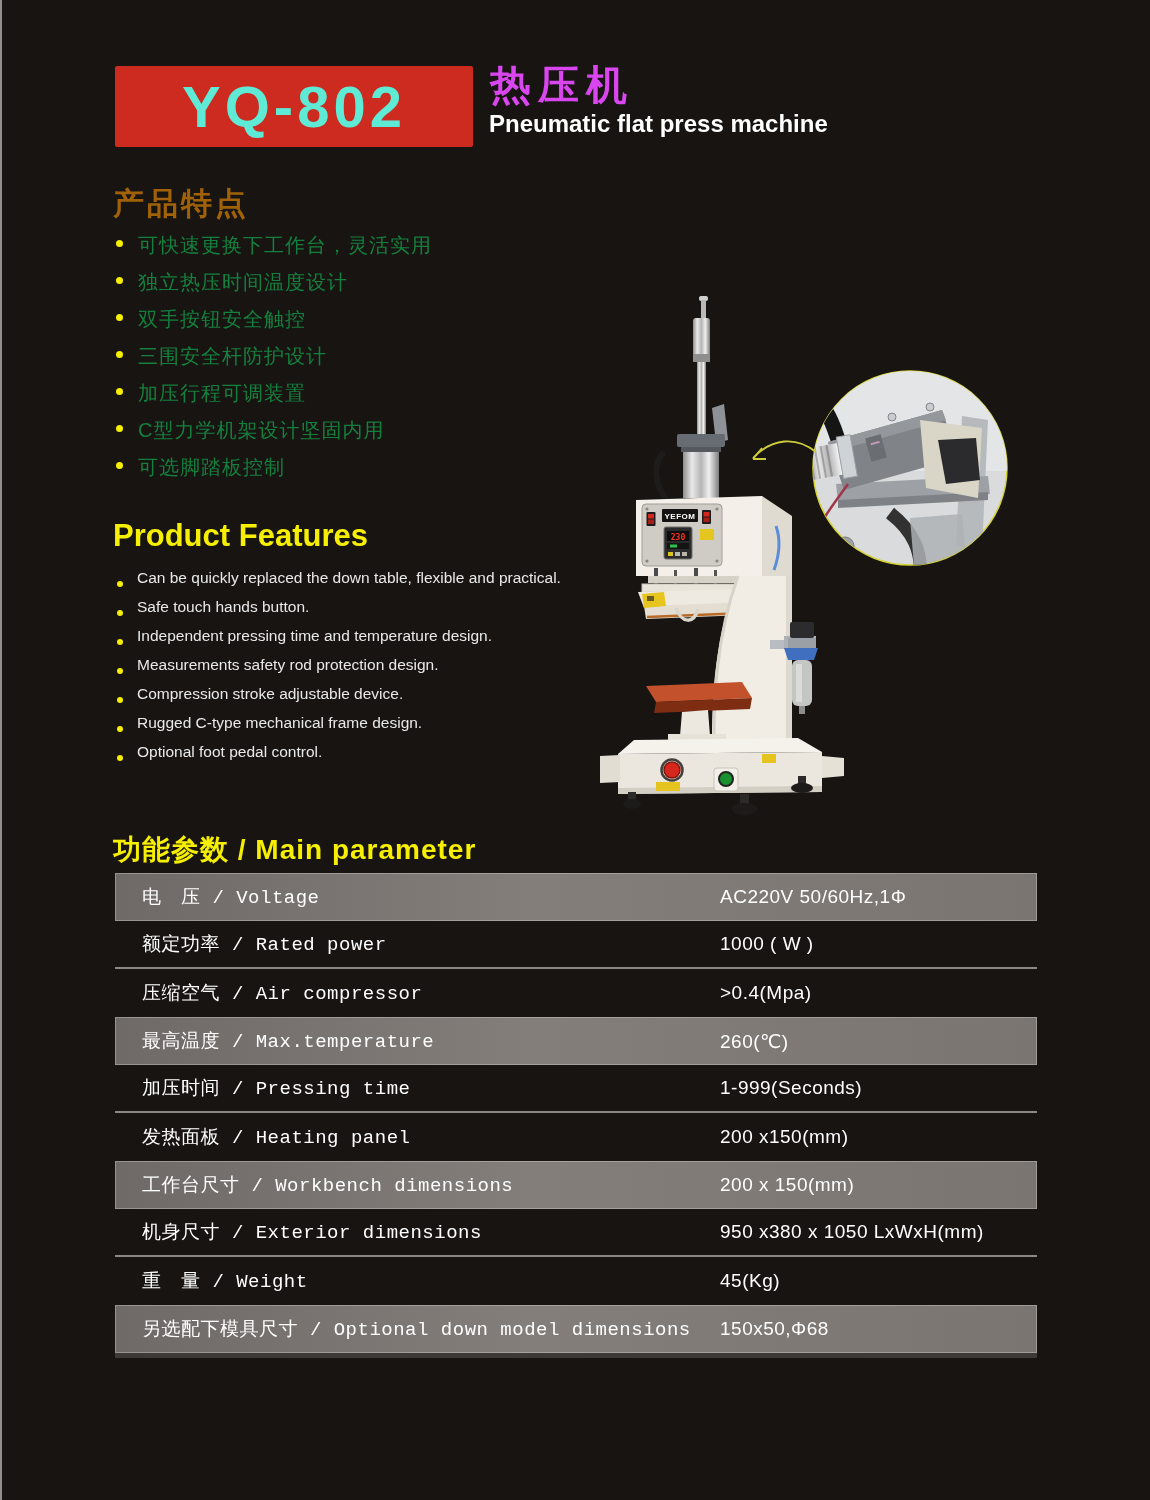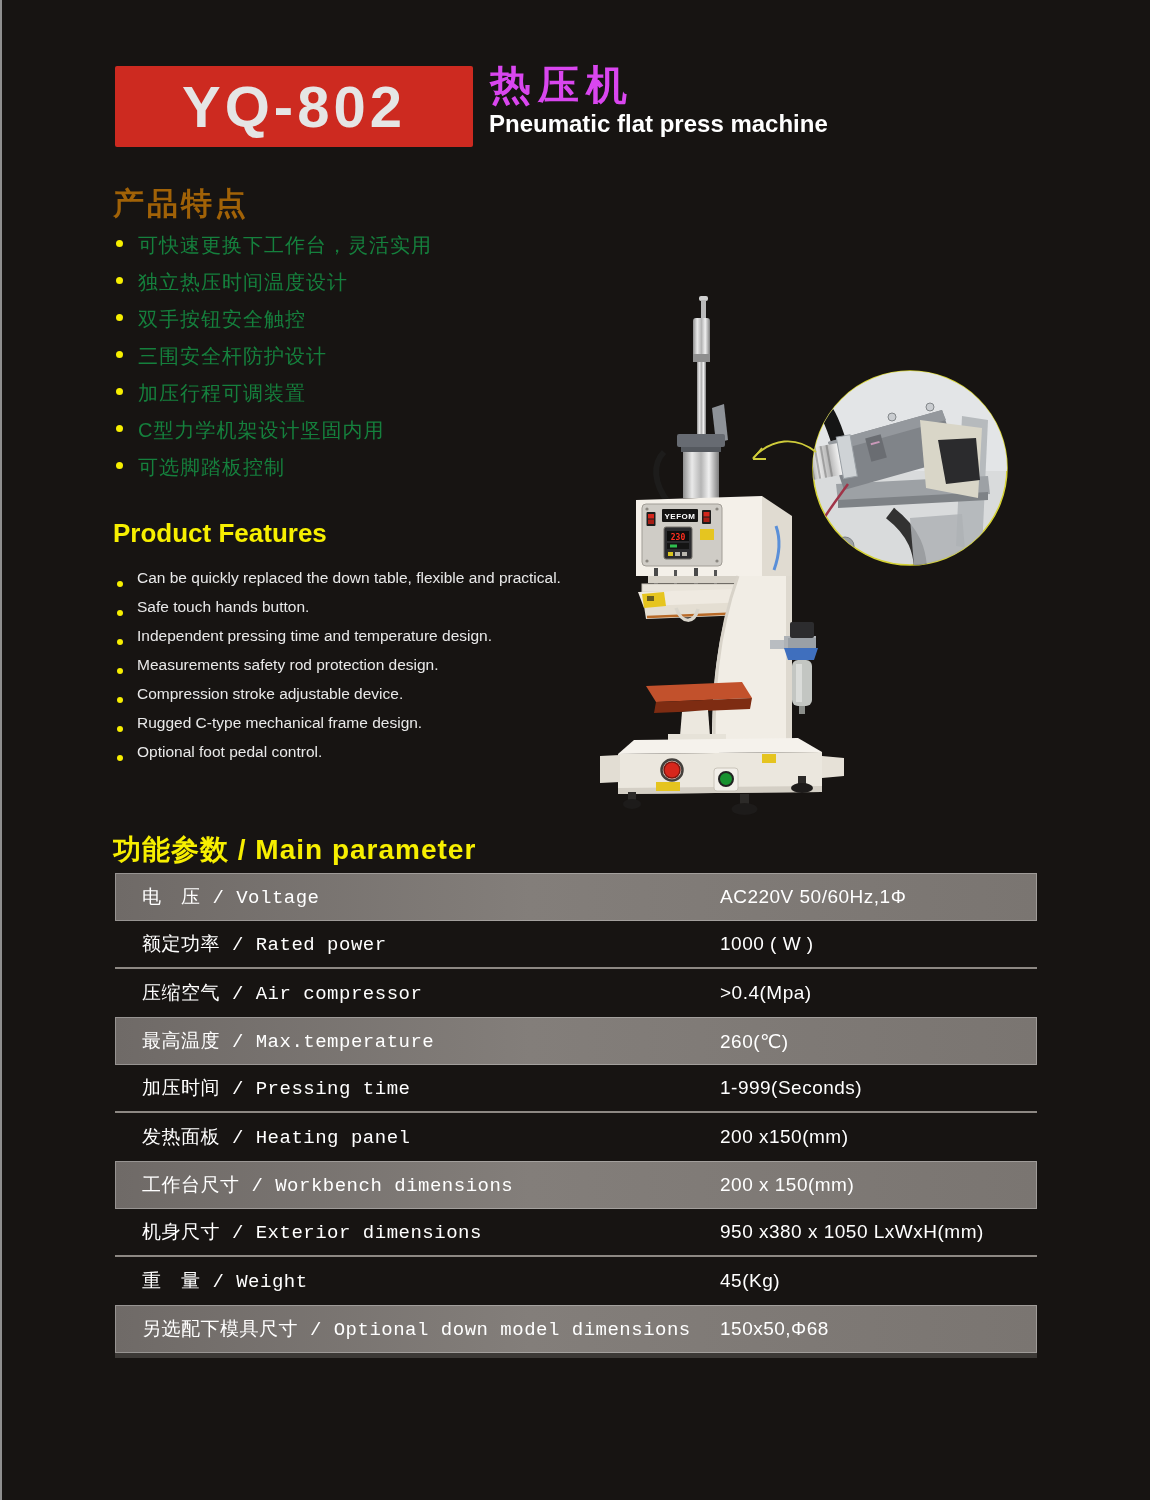--- a/index.html
+++ b/index.html
@@ -7,32 +7,32 @@
     width:1150px;height:1500px;position:relative;overflow:hidden;
     background:#171412;
     font-family:"Liberation Sans","DejaVu Sans",sans-serif;
     -webkit-font-smoothing:antialiased;
   }
   .page-edge{position:absolute;left:0;top:0;width:2px;height:100%;background:#8f8f8f;}
 
   
   .model-badge{position:absolute;left:115px;top:66px;width:358px;height:81px;background:#cd2a20;
     display:flex;align-items:center;justify-content:center;border-radius:2px;}
-  .model-text{font-size:58px;font-weight:700;color:#e5e5e5;letter-spacing:4px;}
+  .model-text{font-size:58px;font-weight:700;color:#5eead4;letter-spacing:4px;}
   .title-cn{position:absolute;left:490px;top:58px;font-size:41px;font-weight:700;color:#d946ef;letter-spacing:7px;}
   .title-en{position:absolute;left:489px;top:110px;font-size:24px;font-weight:700;color:#ffffff;}
 
   
   .h-cn{position:absolute;left:113px;top:183px;font-size:31px;font-weight:700;color:#a16207;letter-spacing:3px;}
   .cn-list{position:absolute;left:113px;top:232px;width:480px;}
   .cn-list .b-row{display:flex;align-items:flex-start;height:37px;}
   .cn-list .dot{flex:0 0 auto;width:7px;height:7px;border-radius:50%;background:#f7ef00;margin:8px 15px 0 3px;}
   .cn-list .b-text{font-size:20px;color:#15803d;letter-spacing:1px;}
 
-  .h-en{position:absolute;left:113px;top:518px;font-size:26px;font-weight:700;color:#f7ef00;}
+  .h-en{position:absolute;left:113px;top:518px;font-size:31px;font-weight:700;color:#f7ef00;}
   .en-list{position:absolute;left:113px;top:558px;width:520px;}
   .en-list .b-row{display:flex;align-items:flex-end;height:29px;}
   .en-list .dot{flex:0 0 auto;width:6px;height:6px;border-radius:50%;background:#f7ef00;margin:6px 14px 0 4px;}
   .en-list .b-text{font-size:15.5px;color:#e9e9e9;}
 
   
   .h-param{position:absolute;left:113px;top:831px;font-size:28px;font-weight:700;color:#f7ef00;letter-spacing:1px;}
   .param-table{position:absolute;left:115px;top:873px;width:922px;}
   .prow{height:48px;display:flex;align-items:center;color:#ffffff;font-size:19px;}
   .prow .lab{flex:0 0 578px;padding-left:27px;letter-spacing:0.5px;font-family:Liberation Mono, monospace;}

